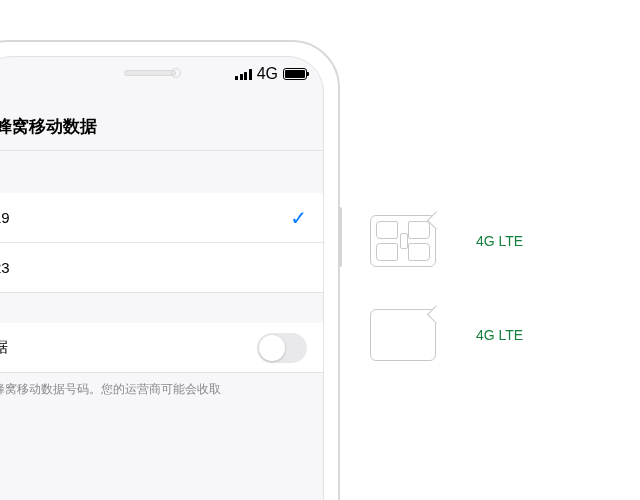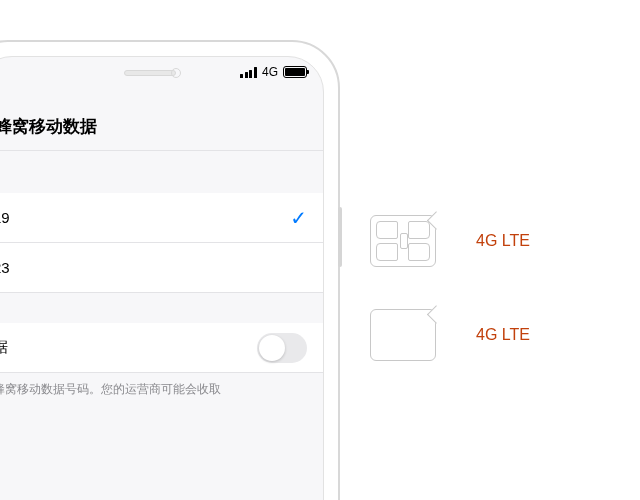--- a/index.html
+++ b/index.html
@@ -85,21 +85,21 @@
     }
     .signal-bars span {
       width: 3px;
       background: #000;
       border-radius: 0.5px;
     }
     .signal-bars span:nth-child(1){height:4px}
     .signal-bars span:nth-child(2){height:6px}
     .signal-bars span:nth-child(3){height:8px}
     .signal-bars span:nth-child(4){height:11px}
-    .net-label { font-size: 12px; font-weight: 500; }
+    .net-label { font-size: 16px; font-weight: 500; }
     .battery {
       width: 24px;
       height: 12px;
       border: 1px solid #000;
       border-radius: 3px;
       position: relative;
       padding: 1px;
     }
     .battery::after {
       content: '';
@@ -220,22 +220,22 @@
       left: 5px;
       top: 5px;
       right: 5px;
       bottom: 5px;
     }
     .sim-chip span {
       position: absolute;
       border: 1px solid #c8c8c8;
     }
     .sim-label {
-      font-size: 16px;
-      color: #c2410c;
+      font-size: 14px;
+      color: #15803d;
       font-weight: 400;
     }
   </style>
 </head>
 <body>
 
 <div class="phone-frame">
   <div class="side-button"></div>
   <div class="phone-screen">
     <div class="notch-area">

